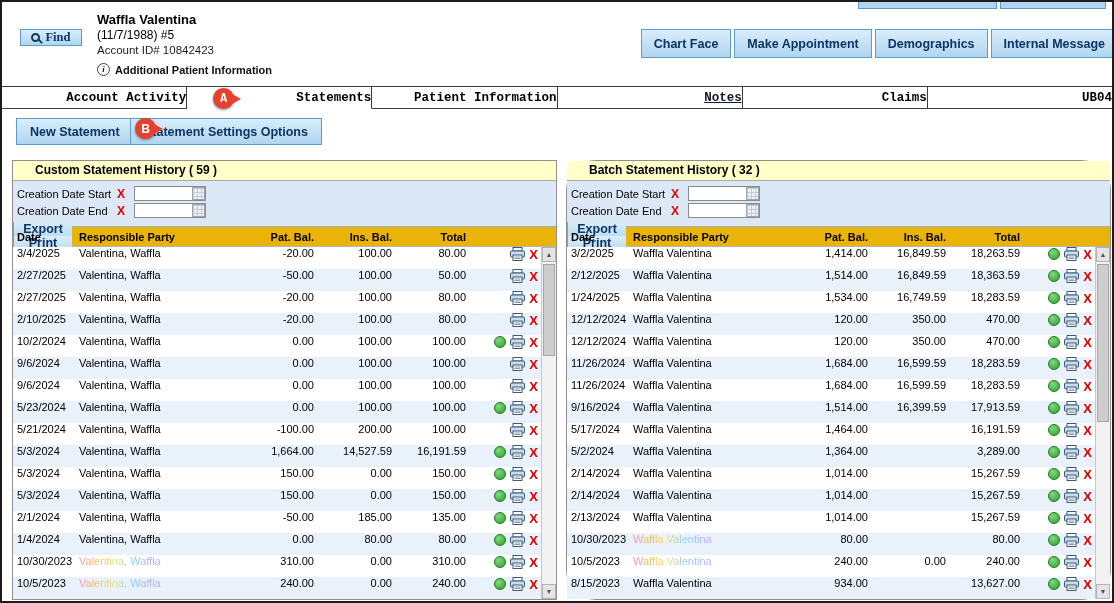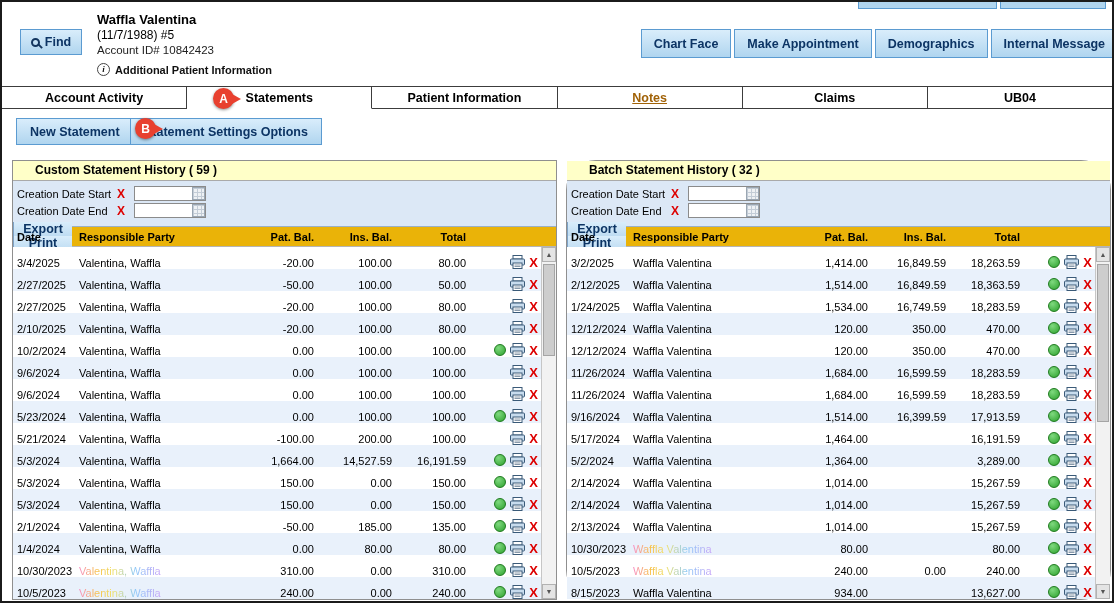--- a/index.html
+++ b/index.html
@@ -3,47 +3,47 @@
 <meta charset="utf-8">
 <style>
   * { box-sizing: border-box; }
   body { margin:0; font-family:"Liberation Sans", sans-serif; background:#fff; }
   .screen { position:relative; width:1114px; height:603px; border:2px solid #1b1b1b; background:#fff; overflow:hidden; }
 
   
   .btn { background:linear-gradient(#d9edfb,#b0d5ef); border:1px solid #5b9bd1; color:#0c3464;
          font-weight:bold; font-size:12.5px; display:flex; align-items:center; justify-content:center;
          cursor:pointer; }
-  .find-btn { position:absolute; left:18px; top:27px; width:62px; height:26px; gap:5px; }
+  .find-btn { position:absolute; left:18px; top:27px; width:62px; height:17px; gap:5px;font-family:Liberation Serif, serif; }
   .mag { position:relative; width:9px; height:9px; border:2px solid #14365f; border-radius:50%; display:inline-block; }
   .mag::after { content:''; position:absolute; width:6px; height:2px; background:#14365f;
                 right:-5px; bottom:-2px; transform:rotate(45deg); }
   .patient-block { position:absolute; left:95px; top:10px; line-height:1.25; }
   .patient-name { font-weight:bold; font-size:13px; color:#000; }
   .patient-dob { font-size:12px; color:#000; }
   .patient-acct { font-size:11.5px; color:#222; }
   .addl-info { position:absolute; left:95px; top:61px; display:flex; align-items:center; gap:5px;
                font-size:11px; font-weight:bold; color:#111; }
   .info-i { width:13px; height:13px; border:1px solid #444; border-radius:50%; font-size:9px;
             line-height:11px; text-align:center; font-style:italic; font-family:"Liberation Serif", serif; }
   .top-actions { position:absolute; top:27px; right:-6px; display:flex; gap:3px; }
   .top-actions .btn { height:29px; padding:0 12px; }
   .cutoff-btn { position:absolute; top:-2px; height:9px; background:#b0d5ef; border:1px solid #5b9bd1; }
   .cut1 { left:856px; width:139px; }
   .cut2 { left:998px; width:106px; }
 
   
   .tabs { position:absolute; top:84px; left:0; right:0; height:23px; display:flex;
           border-top:1px solid #3c3c3c; }
-  .tab { flex:1; position:relative; display:flex; align-items:center; justify-content:center;
+  .tab { flex:1; position:relative; display:flex; align-items:center; justify-content:flex-end;
          background:#fff; font-size:12.5px; font-weight:bold; color:#000; cursor:pointer;
-         border-right:1px solid #3c3c3c; border-bottom:1px solid #3c3c3c; }
+         border-right:1px solid #3c3c3c; border-bottom:1px solid #3c3c3c;font-family:Liberation Mono, monospace; }
   .tab:last-child { border-right:none; }
   .tab.active { border-bottom:1px solid #fff; }
-  .tab-notes-label { color:#a16207; text-decoration:underline; }
+  .tab-notes-label { color:#0f172a; text-decoration:underline; }
 
   
   .marker { position:absolute; width:21px; height:21px; background:#e8402f; border-radius:50%;
             color:#fff; font-weight:bold; font-size:12px; display:flex; align-items:center;
             justify-content:center; box-shadow:0 1px 3px rgba(0,0,0,.45); z-index:20; }
   .marker::after { content:''; position:absolute; right:-7px; top:50%; transform:translateY(-50%);
             border-left:9px solid #e8402f; border-top:5px solid transparent; border-bottom:5px solid transparent; }
   .marker-a { left:26px; top:1px; }
   .marker-b { left:133px; top:9px; }
 
@@ -78,21 +78,21 @@
            background:#eab308; border-bottom:1px solid #b5b5b5; padding-right:15px; color:#000; }
   .c-date  { width:66px; padding-left:4px; }
   .c-party { width:163px; overflow:hidden; white-space:nowrap; }
   .c-pat   { width:72px; text-align:right; }
   .c-ins   { width:78px; text-align:right; }
   .c-total { width:74px; text-align:right; }
   .c-icons { width:75px; display:flex; align-items:center; justify-content:flex-end; gap:4px; padding-right:3px; }
 
   .rows { position:relative; height:352px; overflow:hidden; }
   .rows-body { position:absolute; left:0; top:0; right:15px; }
-  .row { height:22px; display:flex; align-items:flex-end; font-size:11px; color:#000; background:#fff; }
+  .row { height:22px; display:flex; align-items:flex-start; font-size:11px; color:#000; background:#fff; }
   .row.alt { background:#e9f1fb; }
   .dot { width:12px; height:12px; border-radius:50%; background:radial-gradient(circle at 35% 30%, #7fd97f, #2ea22e);
          border:1px solid #1d7a1d; display:inline-block; }
   .printicon { display:inline-flex; align-items:center; cursor:pointer; }
   .xdel { color:#dd0000; font-weight:bold; font-size:13px; cursor:pointer; line-height:1; }
   .party-text { }
   .rainbow .party-text { color:#e08cc0; }
   @supports ((-webkit-background-clip:text) or (background-clip:text)) {
     .rainbow .party-text {
       background:linear-gradient(90deg,#f78cc2 0%,#f7c04a 22%,#efe06a 42%,#8cc8f7 68%,#c8a6f7 100%);

